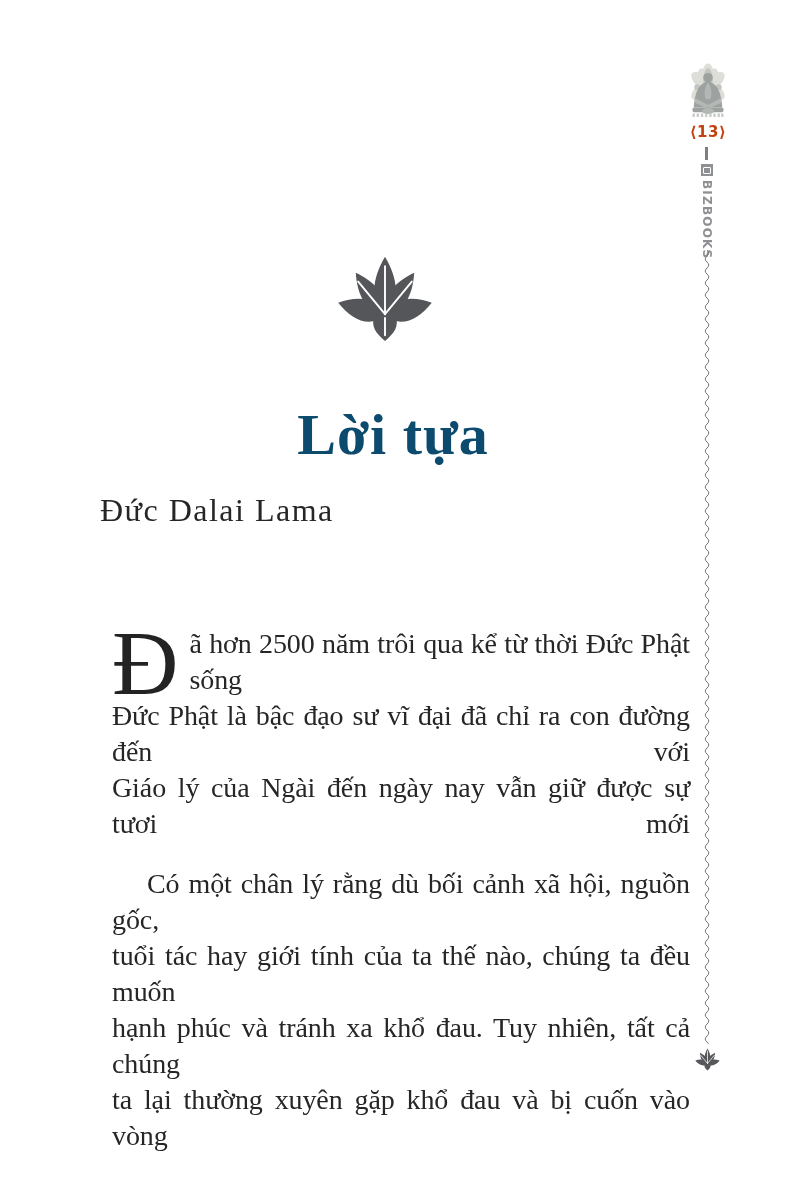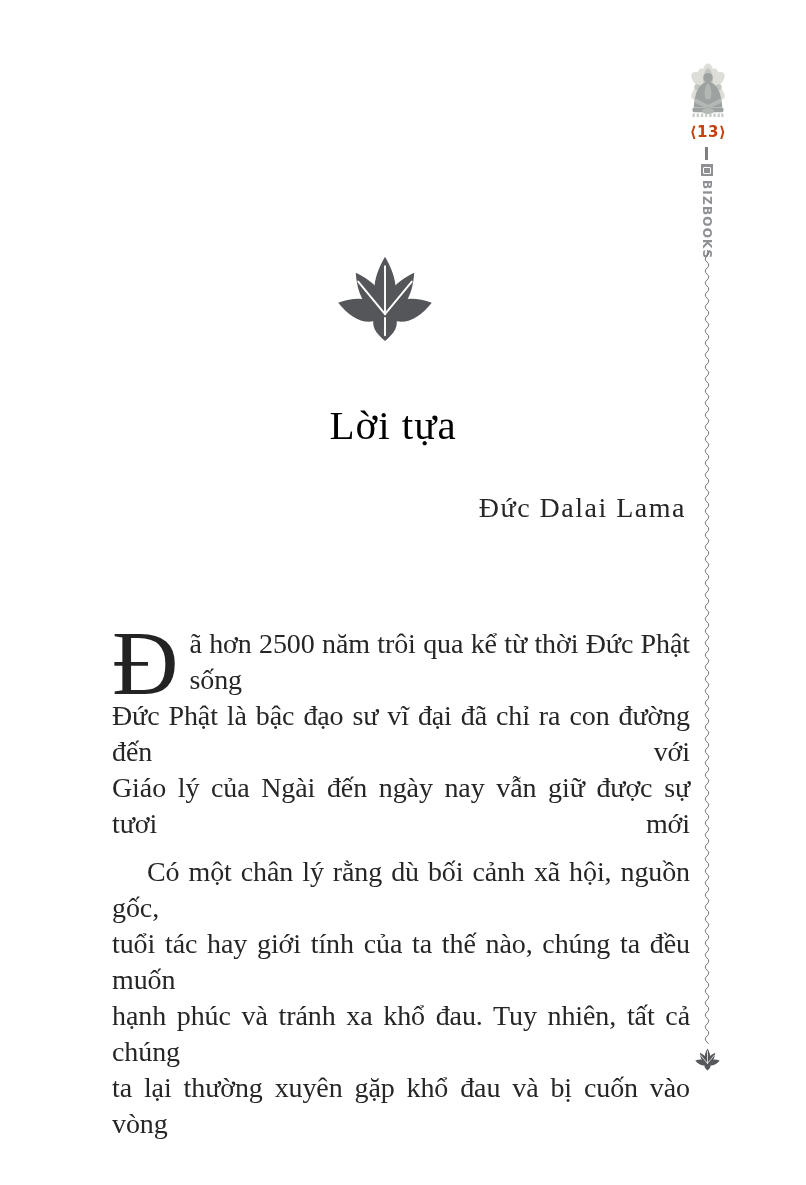--- a/index.html
+++ b/index.html
@@ -7,37 +7,37 @@
     position:relative;
     width:806px;height:1185px;
     background:#ffffff;
     overflow:hidden;
     font-family:"Liberation Serif","DejaVu Serif",serif;
   }
   
   .lotus-top{position:absolute;left:318px;top:244px;width:134px;height:102px;}
   .page-title{
     position:absolute;left:100px;top:402px;width:586px;
-    text-align:center;font-size:41px;line-height:1.15;
-    color:#000000;font-weight:400;letter-spacing:1px;
+    text-align:center;font-size:58px;line-height:1.15;
+    color:#0c4a6e;font-weight:700;letter-spacing:1px;
   }
   .subtitle{
     position:absolute;left:100px;top:492px;width:586px;
-    text-align:right;font-size:28px;color:#262626;letter-spacing:1.5px;
+    text-align:left;font-size:32px;color:#262626;letter-spacing:1.5px;
   }
   .body-text{
     position:absolute;left:112px;top:626px;width:578px;
     color:#262626;
   }
   .bl{
     text-align:justify;text-align-last:justify;
     font-size:28px;line-height:36px;letter-spacing:-0.1px;
   }
   .bl.last{text-align-last:left;}
-  .para2{margin-top:12px;}
+  .para2{margin-top:24px;}
   .para2 .bl.first{text-indent:35px;}
   .dropcap{
     float:left;
     font-size:92px;line-height:70px;height:70px;
     padding-right:11px;padding-top:2px;
     color:#232323;
   }
   
   .buddha-icon{position:absolute;left:678px;top:61px;width:60px;height:62px;}
   .page-number{

